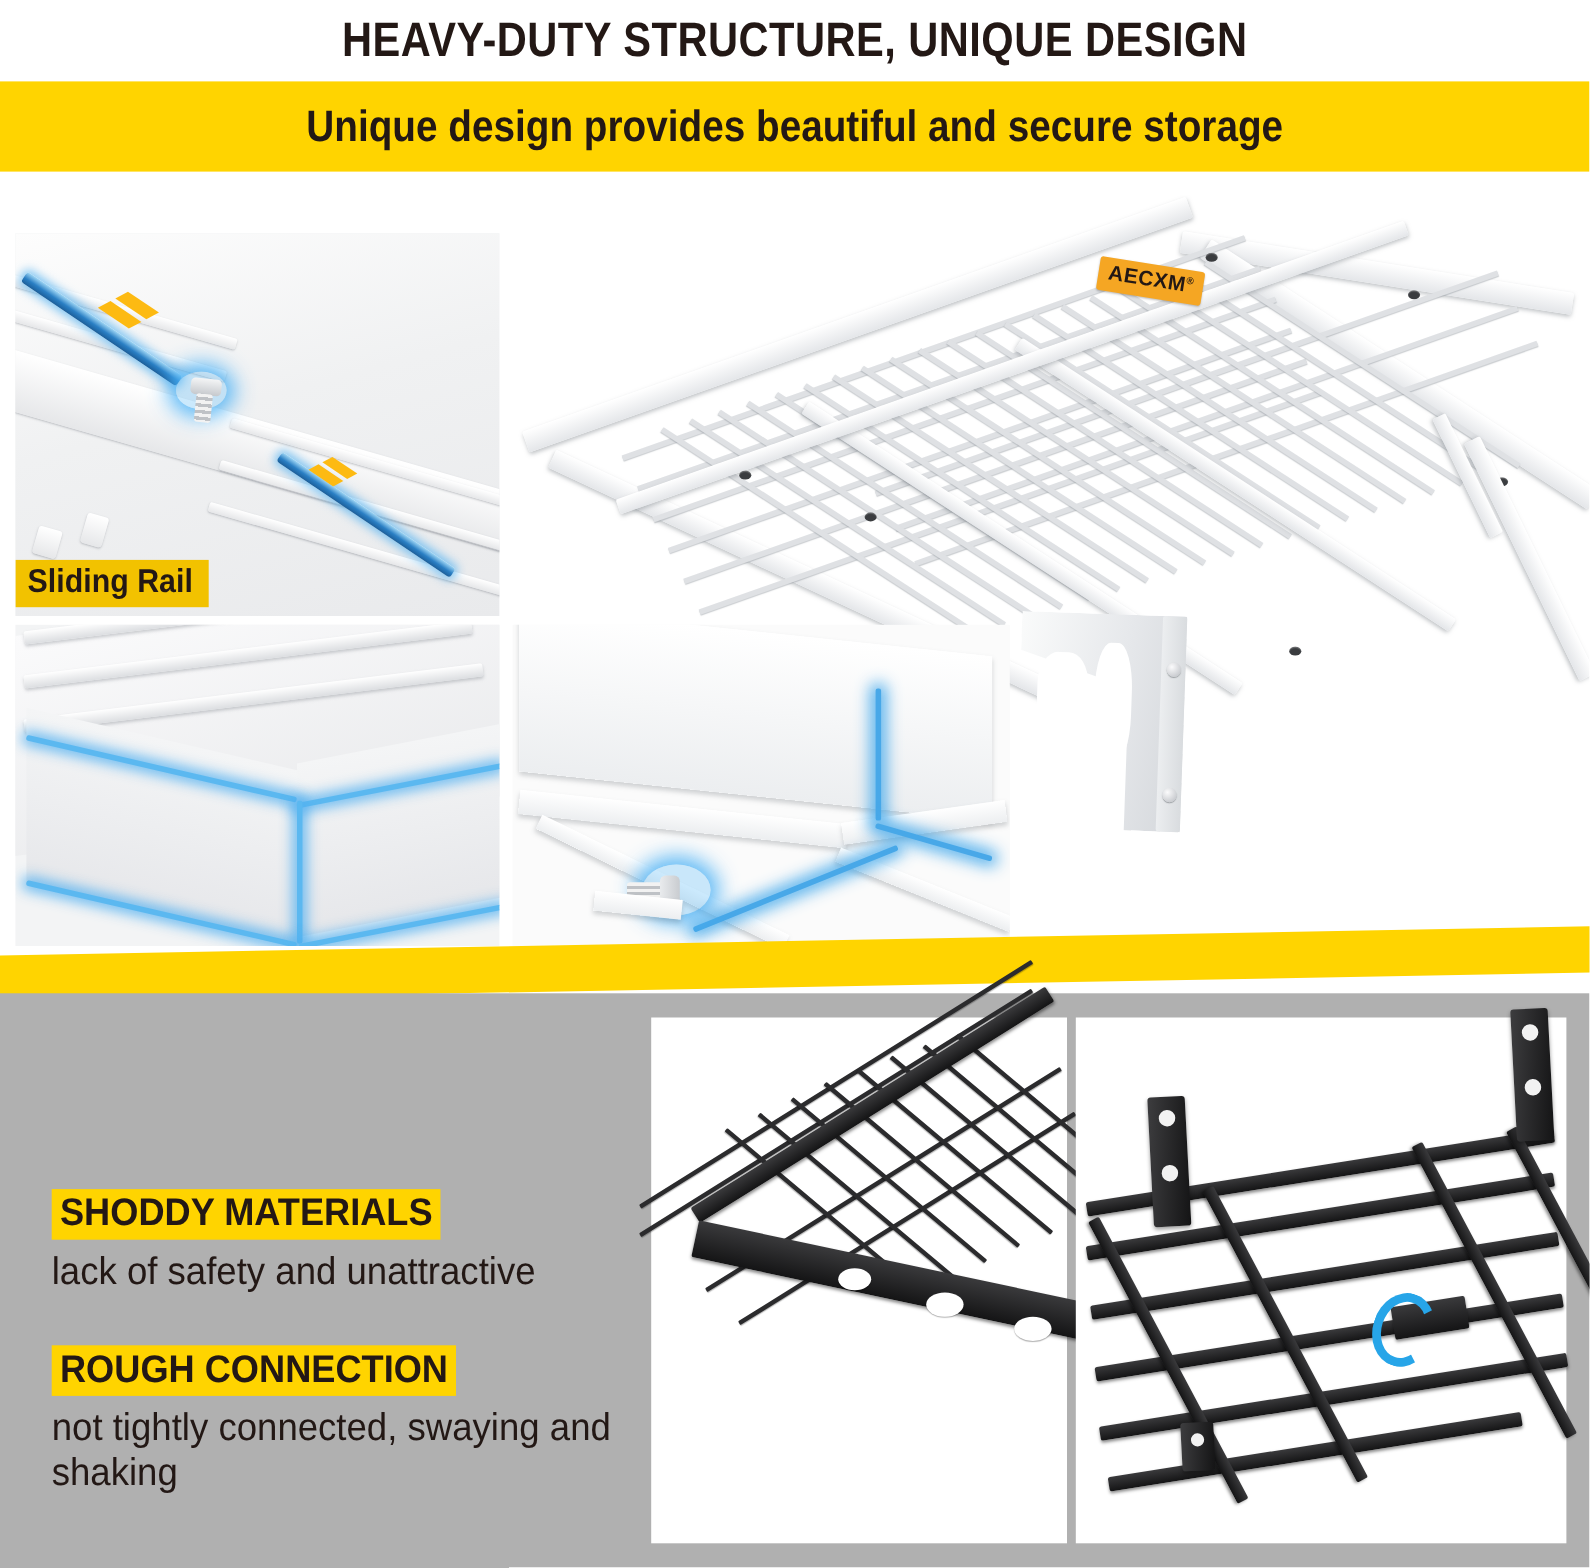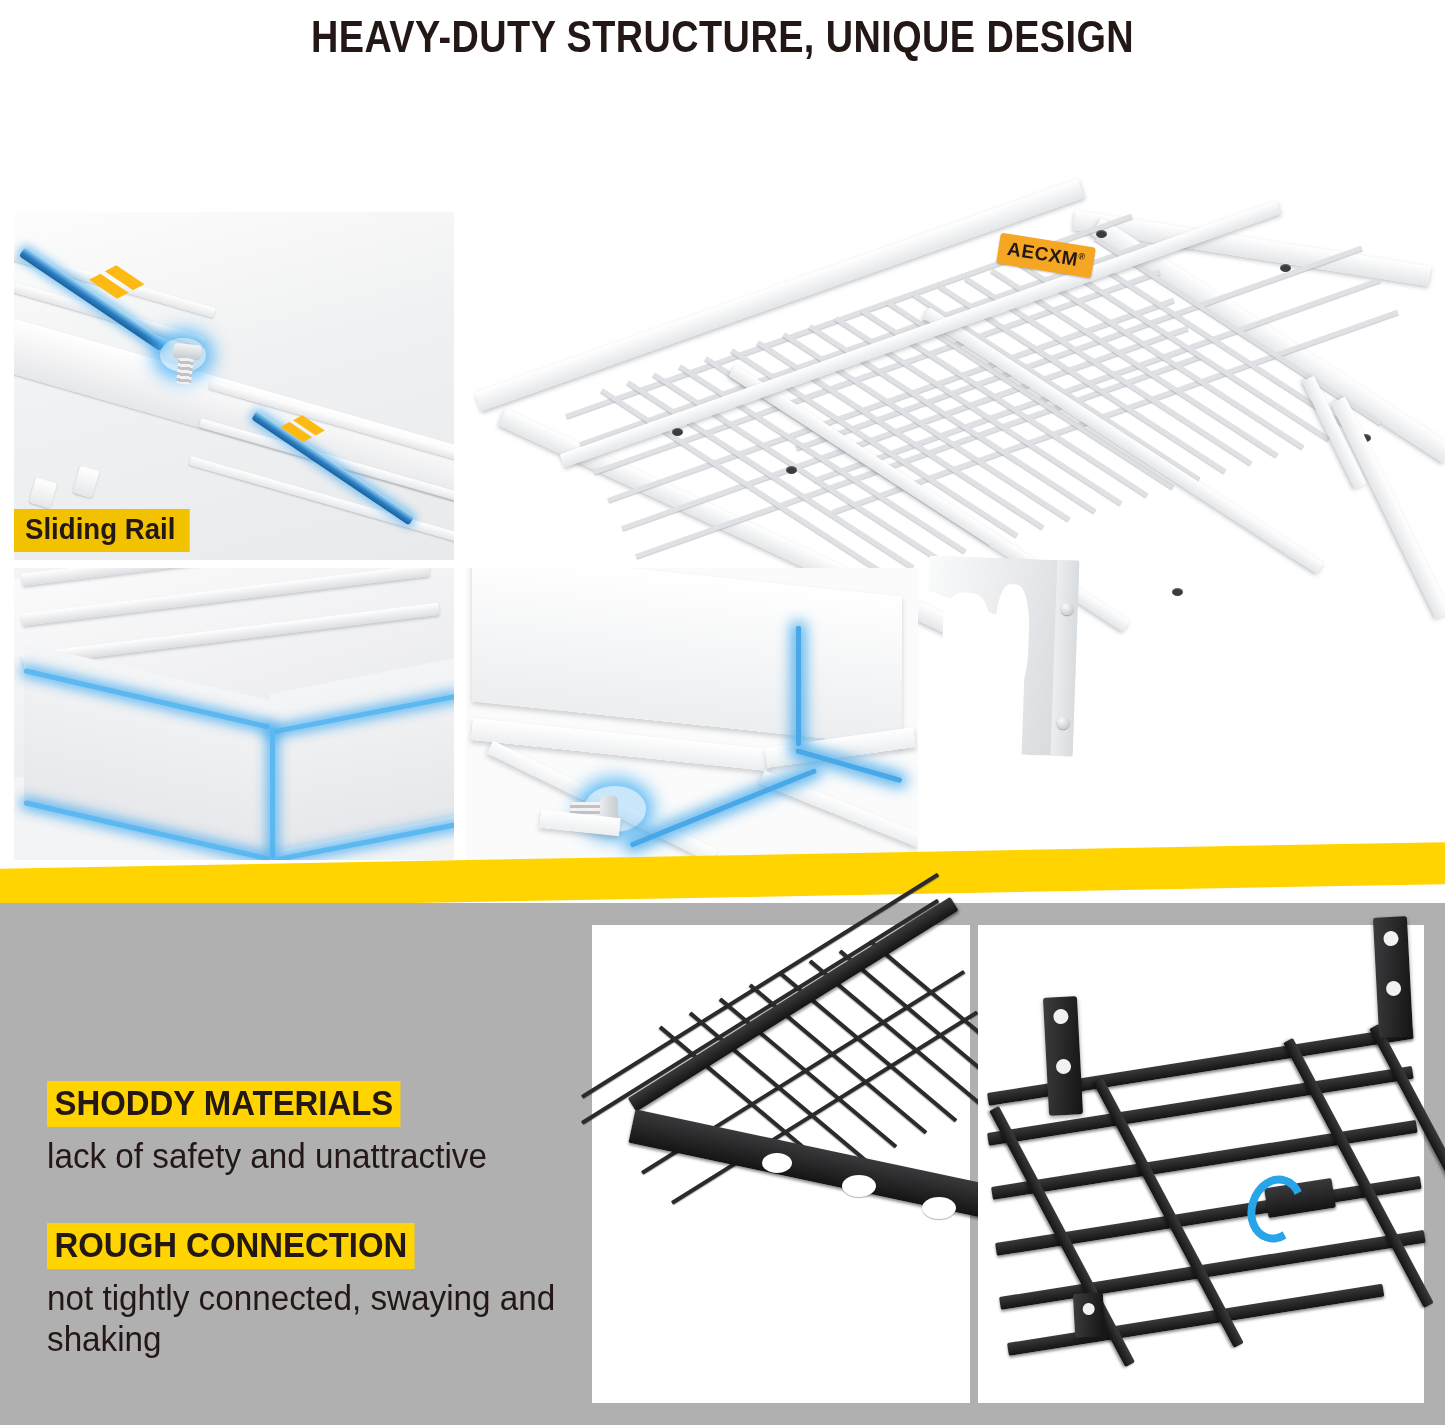--- a/index.html
+++ b/index.html
@@ -154,20 +154,23 @@
      border:8px solid #27A5E8;border-right-color:transparent;border-radius:50%;
      transform:rotate(18deg);}
 </style>
 </head>
 <body>
 
 <div class="stage">
 
   <div class="headline">HEAVY-DUTY STRUCTURE, UNIQUE DESIGN</div>
 
+  <div class="subband">
+    <div class="subband-text">Unique design provides beautiful and secure storage</div>
+  </div>
 
   <div class="collage">
 
     <div class="panel" id="p-hero">
       <div class="hero-plate">
 
         <div class="edge" style="left:-18px;top:196px;width:640px;height:20px;transform:rotate(-19.5deg);transform-origin:left center;"></div>
         <div class="edge" style="left:578px;top:14px;width:360px;height:20px;transform:rotate(9deg);transform-origin:left center;"></div>
         <div class="edge" style="left:600px;top:20px;width:420px;height:20px;transform:rotate(33deg);transform-origin:left center;"></div>
         <div class="edge" style="left:6px;top:212px;width:520px;height:18px;transform:rotate(25deg);transform-origin:left center;"></div>

